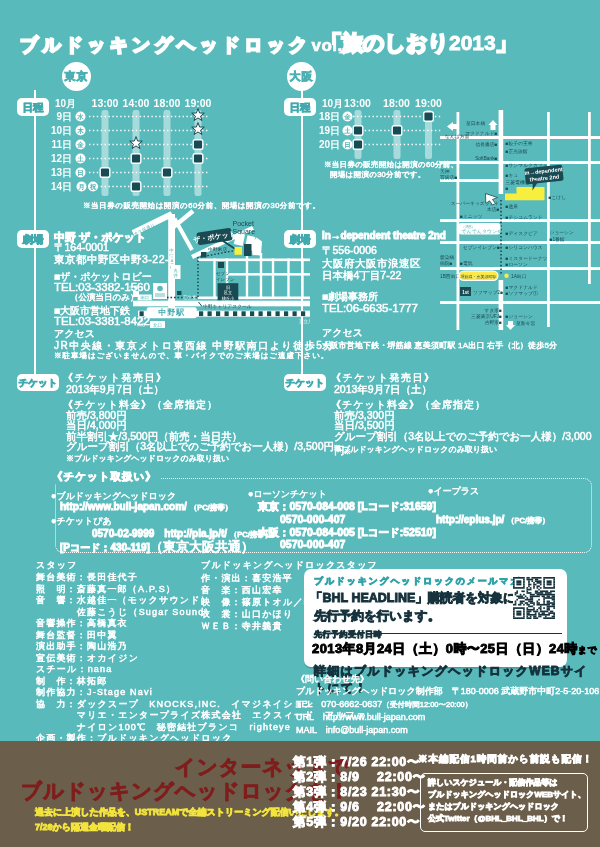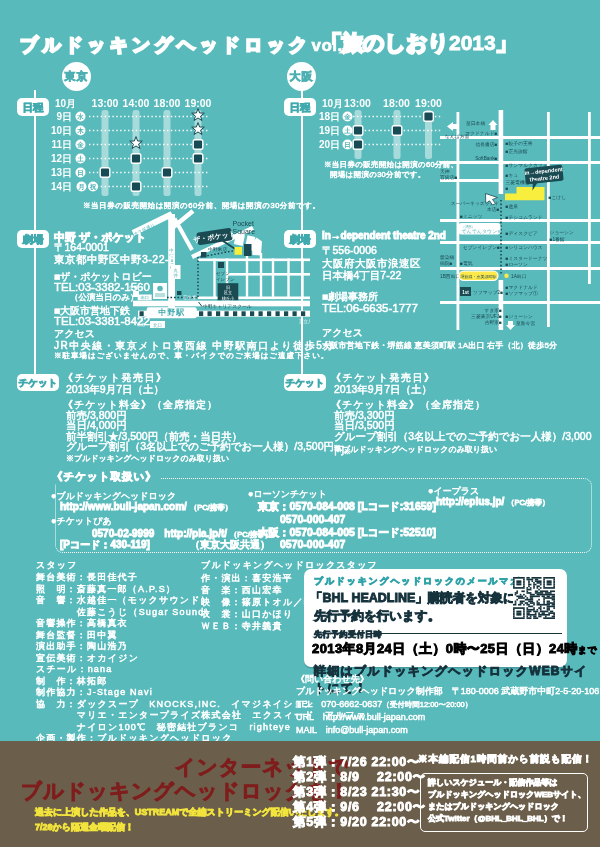--- a/index.html
+++ b/index.html
@@ -456,30 +456,30 @@
 <div class="abs w" style="left:334px;top:444px;font-size:8px;">※ブルドッキングヘッドロックのみ取り扱い</div>
 
 <div class="abs" style="left:55px;top:478px;width:537px;height:75px;border:1.6px dotted #fff;border-radius:8px;"></div>
 
 <div class="abs w b" style="left:50px;top:470px;font-size:10.5px;letter-spacing:1px;background:#59babc;padding:0 4px 0 2px;">《チケット取扱い》</div>
 
 <div class="abs w" style="left:51px;top:489.5px;font-size:9px;">●ブルドッキングヘッドロック</div>
 <div class="abs w b" style="left:60px;top:501px;font-size:10px;">http://www.bull-japan.com/ <span style="font-weight:normal;font-size:7.5px;">（PC/携帯）</span></div>
 <div class="abs w" style="left:51px;top:515px;font-size:9px;">●チケットぴあ</div>
 <div class="abs w b" style="left:60px;top:526.5px;font-size:10px;padding-left:32px;">0570-02-9999　http://pia.jp/t/ <span style="font-weight:normal;font-size:7.5px;">（PC/携帯）</span></div>
-<div class="abs w b" style="left:60px;top:538px;font-size:10px;">[Pコード：430-119]<span style="font-weight:normal;font-size:10px;padding-left:40px;">（東京大阪共通）</span></div>
+<div class="abs w b" style="left:60px;top:538px;font-size:10px;">[Pコード：430-119]<span style="font-weight:normal;font-size:13px;">（東京大阪共通）</span></div>
 
 <div class="abs w" style="left:248px;top:488px;font-size:9px;">●ローソンチケット</div>
 <div class="abs w b" style="left:258px;top:500px;font-size:10.5px;">東京：0570-084-008 [Lコード:31659]</div>
 <div class="abs w b" style="left:280px;top:513px;font-size:10.5px;">0570-000-407</div>
 <div class="abs w b" style="left:258px;top:526px;font-size:10.5px;">大阪：0570-084-005 [Lコード:52510]</div>
 <div class="abs w b" style="left:280px;top:538px;font-size:10.5px;">0570-000-407</div>
 
 <div class="abs w" style="left:428px;top:484.5px;font-size:9px;">●イープラス</div>
-<div class="abs w b" style="left:436px;top:496px;font-size:10px;">http://eplus.jp/ <span style="font-weight:normal;font-size:7.5px;">（PC/携帯）</span></div>
+<div class="abs w b" style="left:436px;top:514px;font-size:10px;">http://eplus.jp/ <span style="font-weight:normal;font-size:7.5px;">（PC/携帯）</span></div>
 
 <div class="abs w" style="left:36px;top:559px;font-size:9px;letter-spacing:1.2px;">スタッフ</div>
 
 <div class="abs w" style="left:36px;top:572px;font-size:9px;letter-spacing:1.2px;line-height:11.5px;white-space:pre;">舞台美術：長田佳代子
 照　明：斎藤真一郎（A.P.S）
 音　響：水越佳一（モックサウンド）
 　　　　佐藤こうじ（Sugar Sound）
 音響操作：高橋真衣
 舞台監督：田中翼
 演出助手：陶山浩乃

